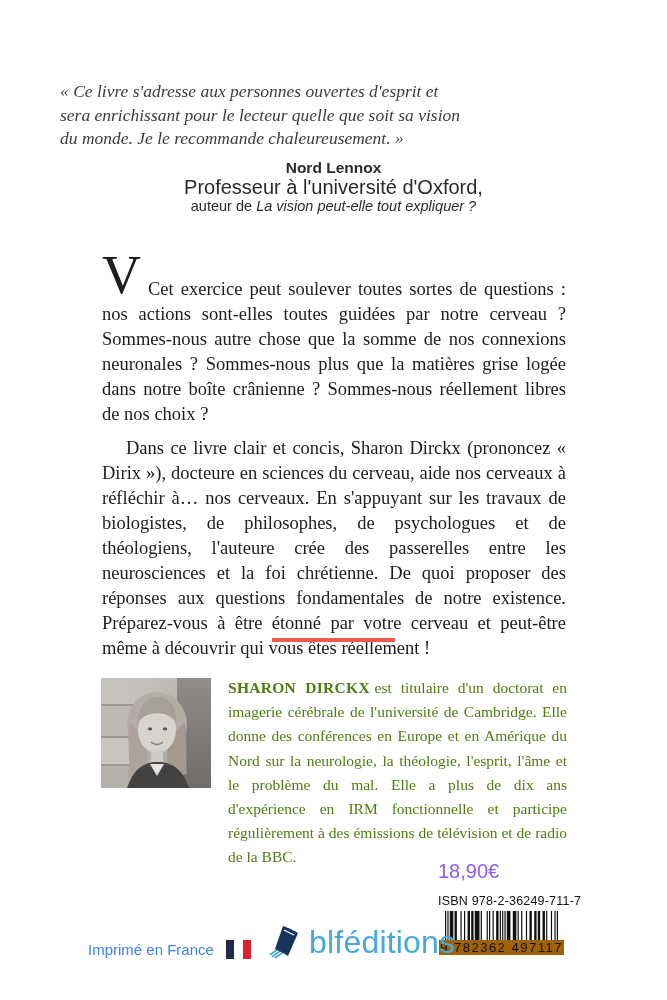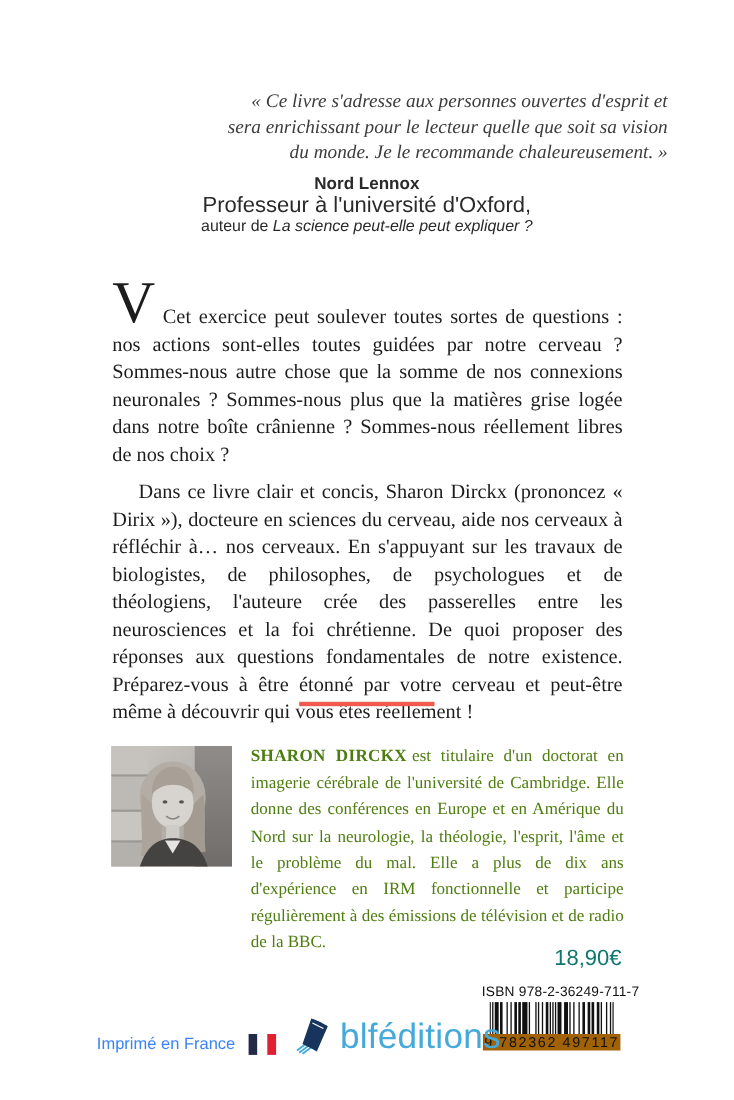--- a/index.html
+++ b/index.html
@@ -1,21 +1,21 @@
 <!DOCTYPE html>
 <html><head>
 <meta charset="utf-8">
 <style>
   * { margin:0; padding:0; box-sizing:border-box; }
   html,body { width:667px; height:1000px; background:#ffffff; overflow:hidden; }
   body { font-family:"Liberation Serif", serif; color:#1d1d1d; position:relative; }
   .cover { position:absolute; inset:0; background:#ffffff; }
 
   
-  .quote-block { position:absolute; top:80px; left:60px; width:547px; text-align:right; }
+  .quote-block { position:absolute; top:80px; left:60px; width:547px; text-align:left; }
   .quote-line { font-style:italic; font-size:17.5px; line-height:23.5px; color:#3c3c3c; }
   .attribution { position:absolute; top:157px; left:60px; width:547px; text-align:center;
                  font-family:"Liberation Sans", sans-serif; color:#2a2a2a; }
   .endorser-name { font-weight:bold; font-size:15.5px; line-height:21px; }
   .endorser-role { font-size:20px; line-height:19px; }
   .endorser-work { font-size:14.5px; line-height:19px; }
   .endorser-work .work-prefix { margin-right:0.28em; }
   .endorser-work .work-title { font-style:italic; }
 
   
@@ -28,22 +28,22 @@
   .divider { position:absolute; top:638px; left:272px; width:123px; height:4px; border:none; }
 
   
   .author-row { position:absolute; top:676px; left:101px; width:466px; display:flex; }
   .author-photo { width:110px; height:110px; flex:0 0 110px; overflow:hidden; margin-top:2px; }
   .author-photo svg { display:block; }
   .bio { margin-left:17px; width:339px; font-size:15.5px; line-height:24.2px; text-align:justify; color:#4d7c0f; }
   .bio-name { font-weight:bold; letter-spacing:0.3px; margin-right:0.3em; }
 
   
-  .price { position:absolute; top:860px; left:438px; width:127px; text-align:right;
-           font-family:"Liberation Sans", sans-serif; font-size:20px; color:#0f766e; }
+  .price { position:absolute; top:860px; left:438px; width:127px; text-align:left;
+           font-family:"Liberation Sans", sans-serif; font-size:20px; color:#8b5cf6; }
   .barcode-block { position:absolute; top:894px; left:438px; width:127px; }
   .isbn { font-family:"Liberation Sans", sans-serif; font-size:12.5px; letter-spacing:0.2px;
           text-align:center; white-space:nowrap; color:#111; }
   .bars-wrap { position:relative; margin-top:3px; height:42px; }
   .bars-wrap svg { position:absolute; left:7px; top:0; }
   .barcode-digits { position:absolute; left:0; right:0; top:29px; text-align:center;
                     font-family:"Liberation Sans", sans-serif; font-size:13px; letter-spacing:1.5px;
                     color:#111; }
   .barcode-digits span { background:#a16207; padding:0 1px; }
   .printed-in { position:absolute; top:940px; left:88px; display:flex; align-items:center;
@@ -63,21 +63,21 @@
 
   <div class="quote-block">
     <div class="quote-line">« Ce livre s'adresse aux personnes ouvertes d'esprit et</div>
     <div class="quote-line">sera enrichissant pour le lecteur quelle que soit sa vision</div>
     <div class="quote-line">du monde. Je le recommande chaleureusement. »</div>
   </div>
   <div class="attribution">
     <div class="endorser-name">Nord Lennox</div>
     <div class="endorser-role">Professeur à l'université d'Oxford,</div>
     <div class="endorser-work">
-      <span class="work-prefix">auteur de</span><span class="work-title">La science peut-elle peut expliquer ?</span>
+      <span class="work-prefix">auteur de</span><span class="work-title">La vision peut-elle tout expliquer ?</span>
     </div>
   </div>
 
   <div class="synopsis">
     <p class="para">
       <span class="dropcap">V</span>
       <br>
       <span>Cet exercice peut soulever toutes sortes de questions : nos actions sont-elles toutes guidées par notre cerveau ? Sommes-nous autre chose que la somme de nos connexions neuronales ? Sommes-nous plus que la matières grise logée dans notre boîte crânienne ? Sommes-nous réellement libres de nos choix ?</span>
     </p>
     <p class="para para2">Dans ce livre clair et concis, Sharon Dirckx (prononcez « Dirix »), docteure en sciences du cerveau, aide nos cerveaux à réfléchir à… nos cerveaux. En s'appuyant sur les travaux de biologistes, de philosophes, de psychologues et de théologiens, l'auteure crée des passerelles entre les neurosciences et la foi chrétienne. De quoi proposer des réponses aux questions fondamentales de notre existence. Préparez-vous à être étonné par votre cerveau et peut-être même à découvrir qui vous êtes réellement !</p>

